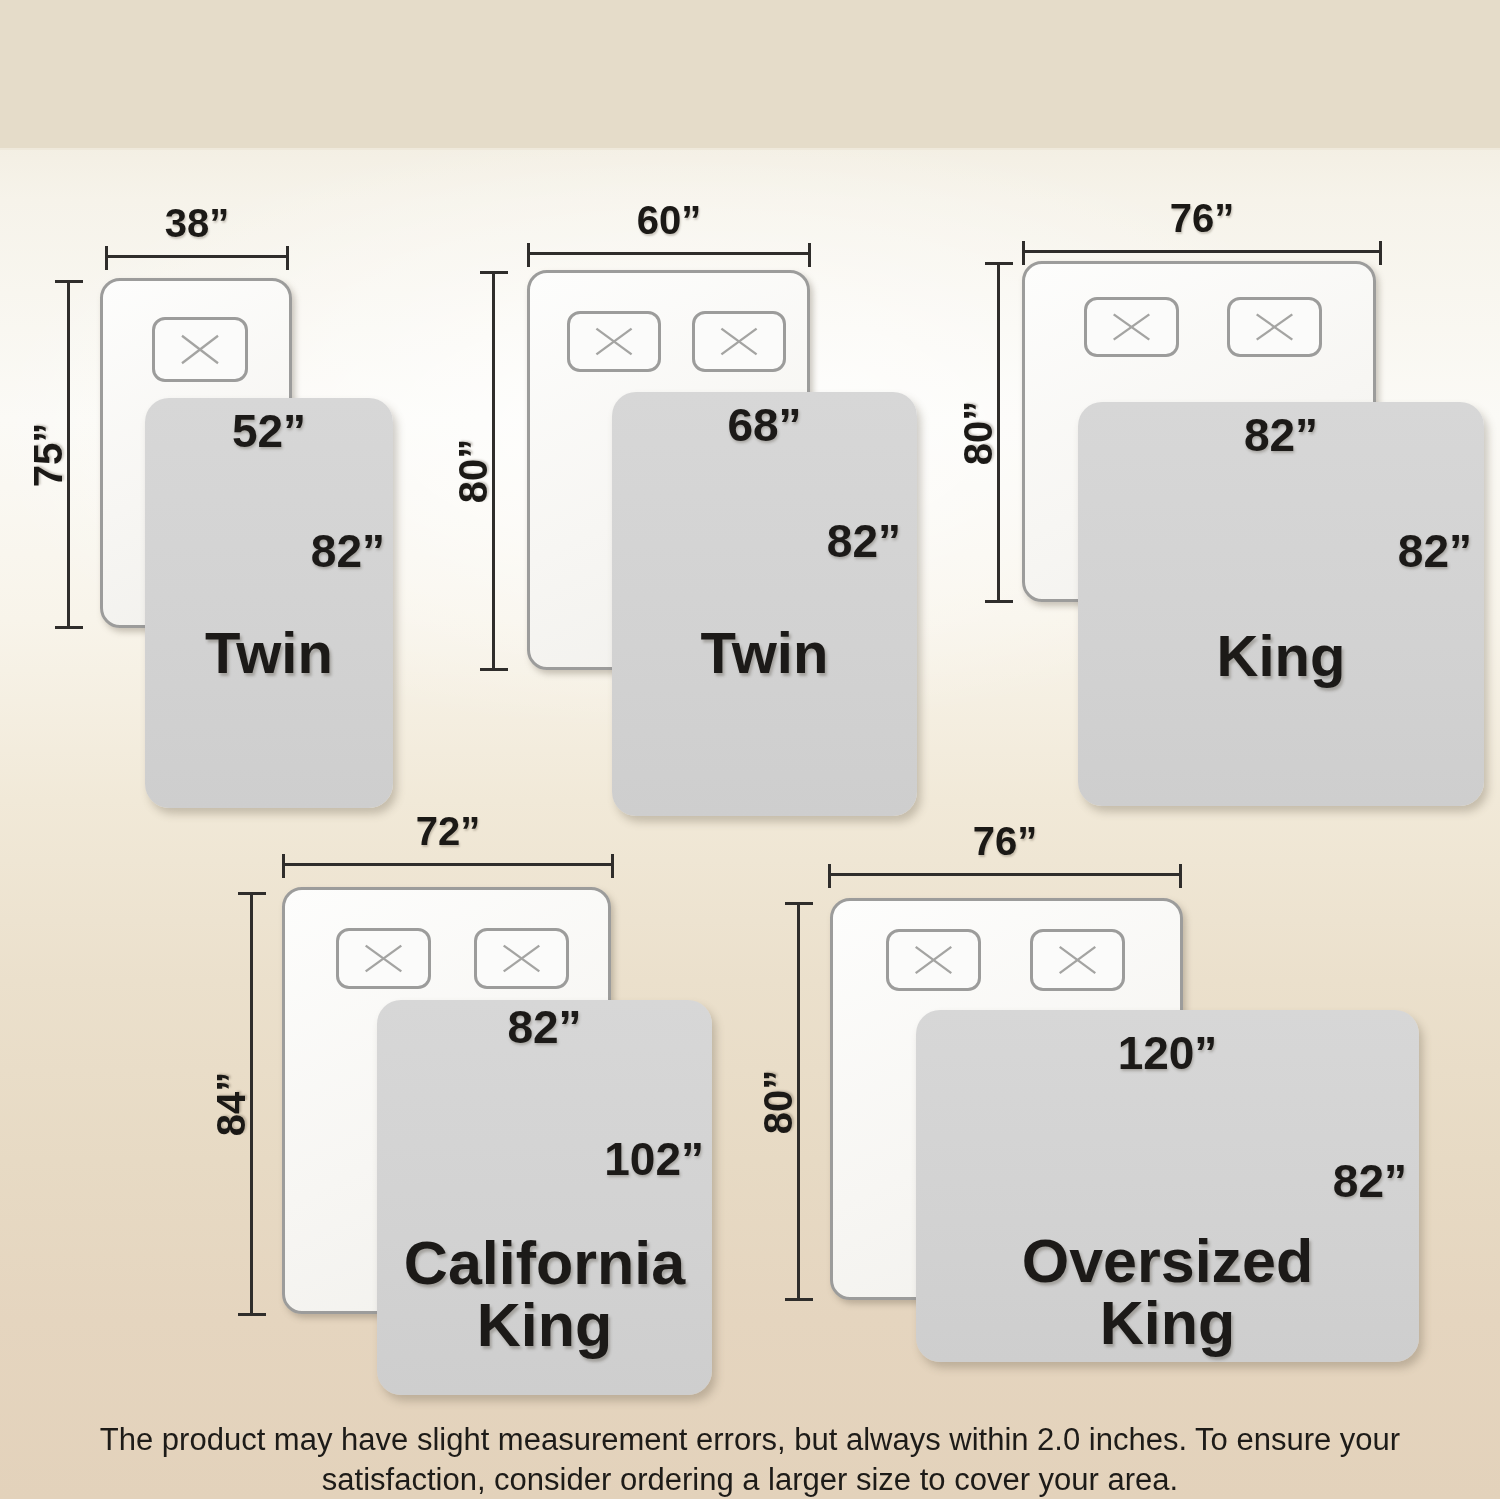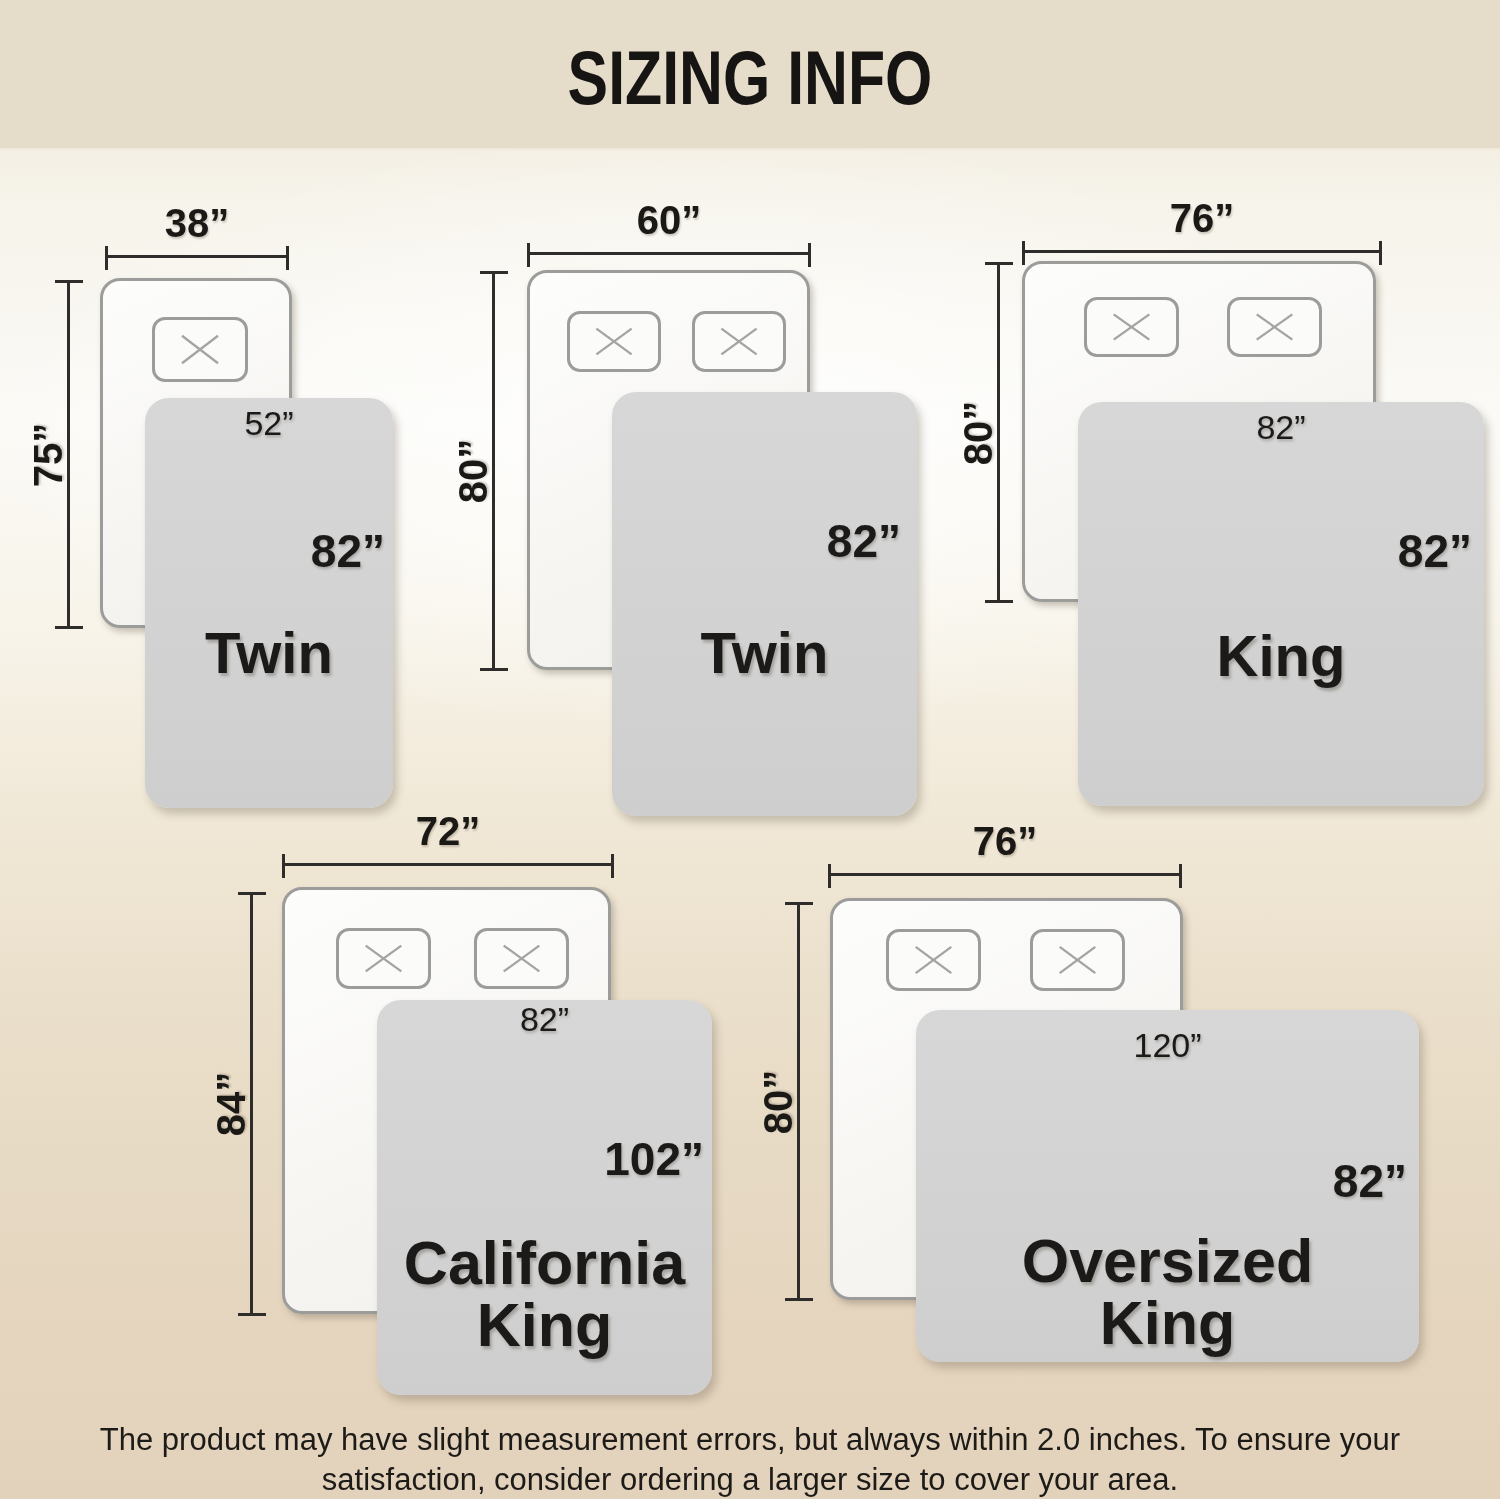--- a/index.html
+++ b/index.html
@@ -28,39 +28,38 @@
   .hdim::before{left:-1px}.hdim::after{right:-1px}
   .vdim{position:absolute;width:0;border-left:3px solid #2f2d2b;}
   .vdim::before,.vdim::after{content:"";position:absolute;width:28px;height:3px;left:-15px;background:#2f2d2b;}
   .vdim::before{top:-1px}.vdim::after{bottom:-1px}
 
   .dlh{position:absolute;left:50%;bottom:12px;transform:translateX(-50%);
        font-size:40px;font-weight:700;color:#1b1916;white-space:nowrap;text-shadow:1px 2px 2px rgba(70,60,45,.25);}
   .vlabel{position:absolute;left:-22px;top:50%;transform:translate(-50%,-50%) rotate(-90deg);
        font-size:40px;font-weight:700;color:#1b1916;white-space:nowrap;text-shadow:1px 2px 2px rgba(70,60,45,.25);}
 
-  .bw{position:absolute;left:0;right:0;text-align:center;font-size:34px;font-weight:400;color:#1c1a18;
+  .bw{position:absolute;left:0;right:0;text-align:center;font-size:46px;font-weight:700;color:#1c1a18;
       text-shadow:1px 2px 3px rgba(60,52,40,.3);}
   .bl{position:absolute;font-size:46px;font-weight:700;color:#1c1a18;white-space:nowrap;
       text-shadow:1px 2px 3px rgba(60,52,40,.3);}
   .bname{position:absolute;left:0;right:0;text-align:center;font-weight:700;color:#1c1a18;
       text-shadow:2px 3px 3px rgba(60,52,40,.3);}
   .bname-lg{font-size:58px;line-height:60px;}
   .bname-sm{font-size:61px;line-height:62px;}
 
   .footer{position:absolute;left:30px;right:30px;top:1420px;text-align:center;
       font-size:31px;line-height:40px;color:#1d1b18;}
 </style>
 </head>
 <body>
 
 <div class="canvas">
 
   <div class="header"></div>
-  <div class="title"><span>SIZING INFO</span></div>
 
   <div>
     <div class="hdim" style="left:106px;top:255px;width:182px;">
       <span class="dlh">38”</span>
     </div>
     <div class="vdim" style="left:67px;top:281px;height:347px;">
       <span class="vlabel">75”</span>
     </div>
     <div class="bed" style="left:100px;top:278px;width:186px;height:344px;">
       <div class="pillow" style="left:49px;top:36px;width:90px;height:59px;">
@@ -92,20 +91,21 @@
           </svg>
       </div>
       <div class="pillow" style="left:162px;top:38px;width:88px;height:55px;">
         <svg viewBox="0 0 100 64" preserveAspectRatio="none">
             <line x1="30" y1="17" x2="70" y2="47" stroke="#a4a4a2" stroke-width="2.6"></line>
             <line x1="70" y1="17" x2="30" y2="47" stroke="#a4a4a2" stroke-width="2.6"></line>
           </svg>
       </div>
     </div>
     <div class="blanket" style="left:612px;top:392px;width:305px;height:424px;">
+      <span class="bw" style="top:6px;">68”</span>
       <span class="bl" style="top:122px;right:16px;">82”</span>
       <div class="bname bname-lg"><span style="position:relative;top:231px;display:inline-block;">Twin</span></div>
     </div>
   </div>
 
   <div>
     <div class="hdim" style="left:1023px;top:250px;width:358px;">
       <span class="dlh">76”</span>
     </div>
     <div class="vdim" style="left:997px;top:263px;height:339px;">

